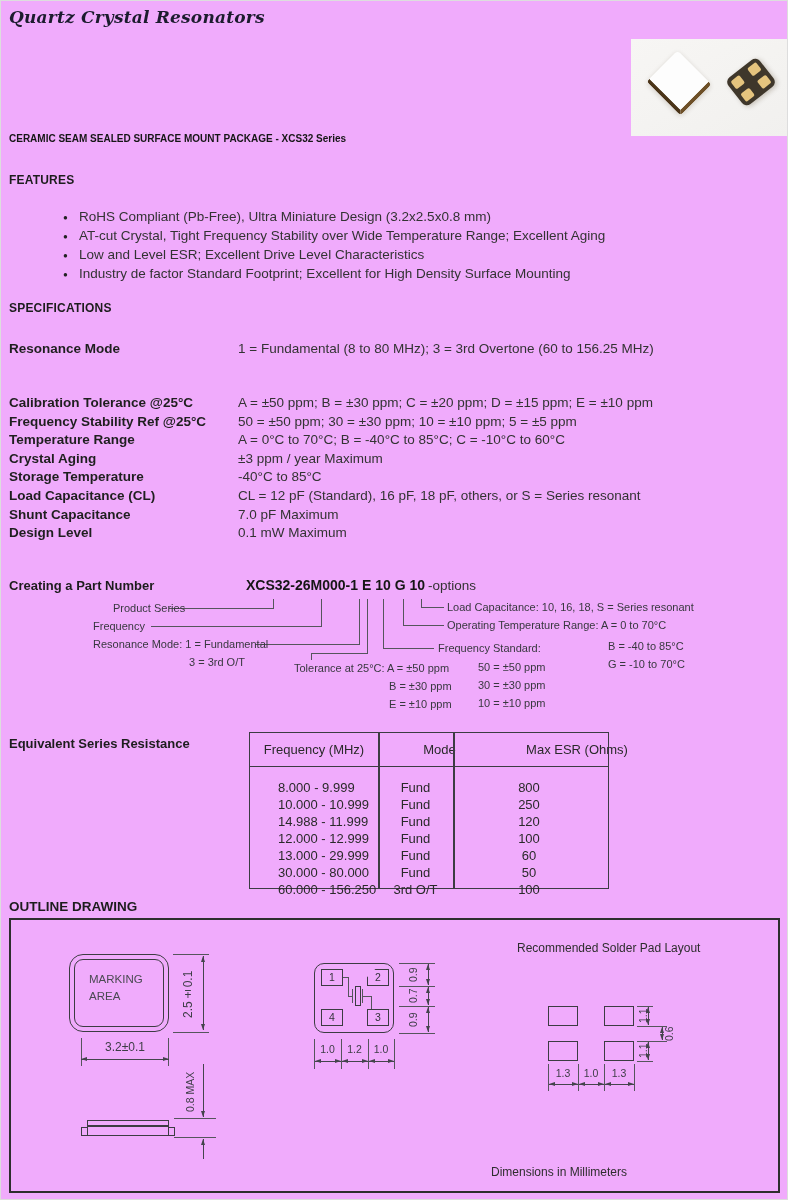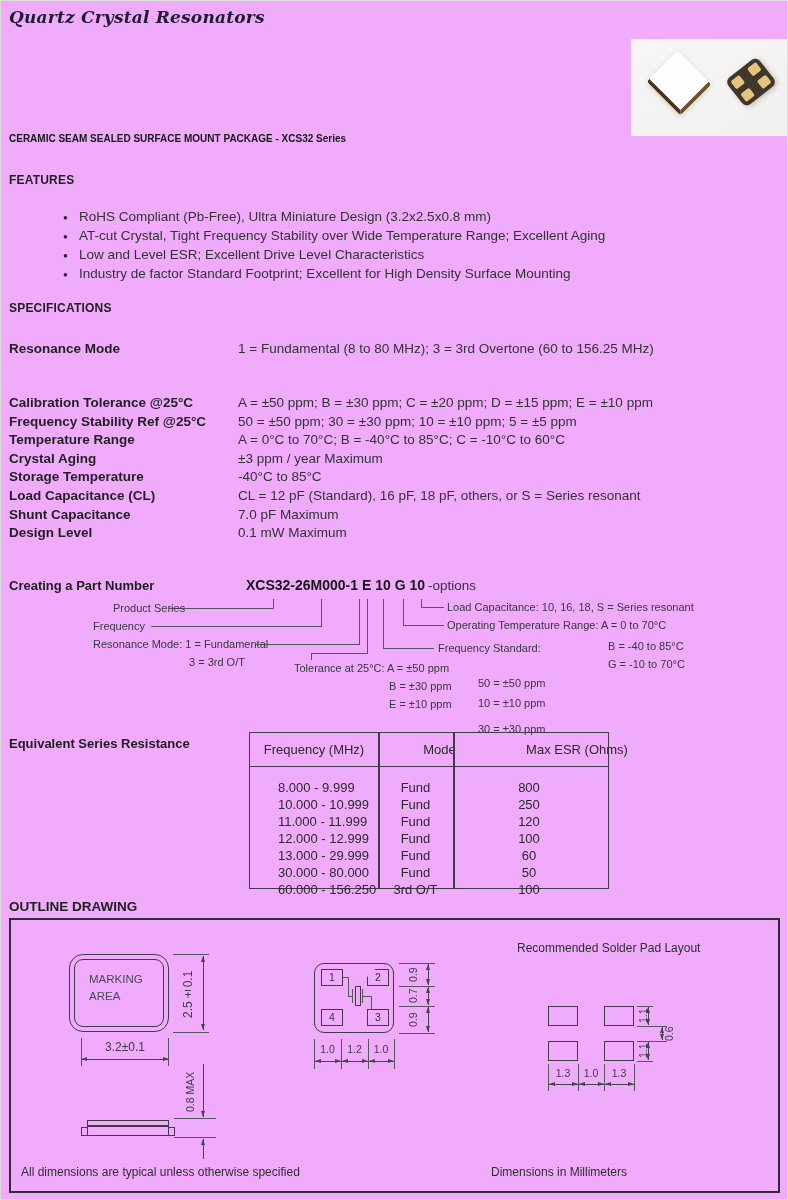--- a/index.html
+++ b/index.html
@@ -122,22 +122,22 @@
   <div class="conn" style="left:420px; top:598px; width:22px; height:8px; border-bottom:1px solid #55555c; border-left:1px solid #55555c;"></div>
 
   <div class="pn-label" style="left:92px; top:601px;margin-left:20px;">Product Series</div>
   <div class="pn-label" style="left:92px; top:619px;">Frequency</div>
   <div class="pn-label" style="left:92px; top:637px;">Resonance Mode: 1 = Fundamental</div>
   <div class="pn-label" style="left:188px; top:655px;">3 = 3rd O/T</div>
   <div class="pn-label" style="left:293px; top:661px;">Tolerance at 25°C: A = ±50 ppm</div>
   <div class="pn-label" style="left:388px; top:679px;">B = ±30 ppm</div>
   <div class="pn-label" style="left:388px; top:697px;">E = ±10 ppm</div>
   <div class="pn-label" style="left:437px; top:641px;">Frequency Standard:</div>
-  <div class="pn-label" style="left:477px; top:676px;text-align:right;">50 = ±50 ppm</div>
-  <div class="pn-label" style="left:477px; top:678px;margin-top:44px;">30 = ±30 ppm</div>
+  <div class="pn-label" style="left:477px; top:660px;text-align:right;">50 = ±50 ppm</div>
+  <div class="pn-label" style="left:477px; top:678px;">30 = ±30 ppm</div>
   <div class="pn-label" style="left:477px; top:696px;">10 = ±10 ppm</div>
   <div class="pn-label" style="left:446px; top:600px;">Load Capacitance: 10, 16, 18, S = Series resonant</div>
   <div class="pn-label" style="left:446px; top:618px;">Operating Temperature Range: A = 0 to 70°C</div>
   <div class="pn-label" style="left:607px; top:639px;">B = -40 to 85°C</div>
   <div class="pn-label" style="left:607px; top:657px;">G = -10 to 70°C</div>
 
   <div class="abs sec-head2" style="left:8px; top:735px;">Equivalent Series Resistance</div>
   <div class="esr-table" style="left:248px; top:731px; width:360px; height:157px;">
     <div class="line" style="left:128px; top:0; width:1.5px; height:100%; background:#3c3c42;"></div>
     <div class="line" style="left:203px; top:0; width:1.5px; height:100%; background:#3c3c42;"></div>
@@ -151,21 +151,21 @@
           <div class="esr-freq">8.000 - 9.999</div>
           <div class="esr-mid">Fund</div>
           <div class="esr-esr">800</div>
         </div>
       <div class="esr-grid esr-row">
           <div class="esr-freq">10.000 - 10.999</div>
           <div class="esr-mid">Fund</div>
           <div class="esr-esr">250</div>
         </div>
       <div class="esr-grid esr-row">
-          <div class="esr-freq">11.000 - 11.999</div>
+          <div class="esr-freq">14.988 - 11.999</div>
           <div class="esr-mid">Fund</div>
           <div class="esr-esr">120</div>
         </div>
       <div class="esr-grid esr-row">
           <div class="esr-freq">12.000 - 12.999</div>
           <div class="esr-mid">Fund</div>
           <div class="esr-esr">100</div>
         </div>
       <div class="esr-grid esr-row">
           <div class="esr-freq">13.000 - 29.999</div>
@@ -269,16 +269,15 @@
   <div class="draw-rect" style="left:86px; top:1119px; width:82px; height:7px; border-width:1.2px;"></div>
   <div class="draw-rect" style="left:86px; top:1124px; width:82px; height:11px; border-width:1.2px;"></div>
   <div class="draw-rect" style="left:80px; top:1126px; width:7px; height:9px; border-width:1.2px;"></div>
   <div class="draw-rect" style="left:167px; top:1126px; width:7px; height:9px; border-width:1.2px;"></div>
   <div class="vtext vtext-small" style="left:183px; top:1066px; height:50px; width:14px;">0.8 MAX</div>
   <div class="line" style="left:173px; top:1117px; width:42px; height:1px;"></div>
   <div class="line" style="left:173px; top:1136px; width:42px; height:1px;"></div>
   <div class="dimv dimv-down" style="left:202px; top:1063px; height:53px;"></div>
   <div class="dimv dimv-up" style="left:202px; top:1138px; height:20px;"></div>
 
-  <div class="abs note" style="left:20px; top:1164px;">All dimensions are typical unless otherwise specified</div>
   <div class="abs note" style="left:490px; top:1164px; width:272px; ">Dimensions in Millimeters</div>
 
 </div>
 
 </body></html>

